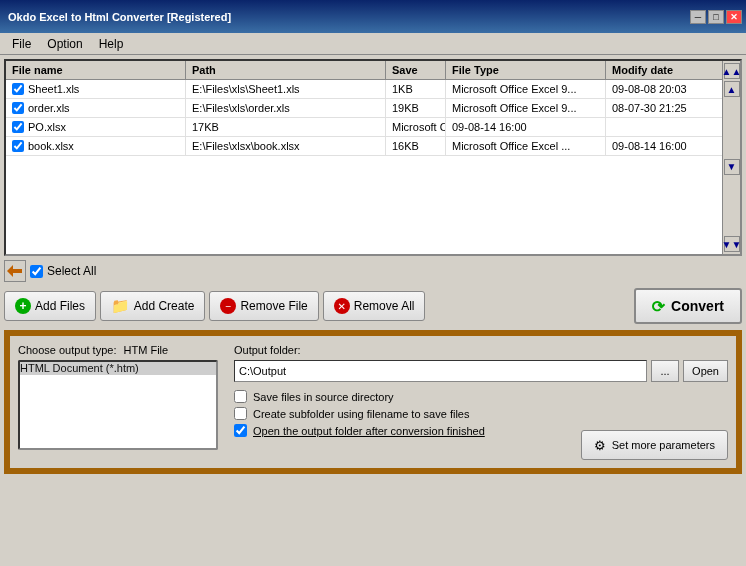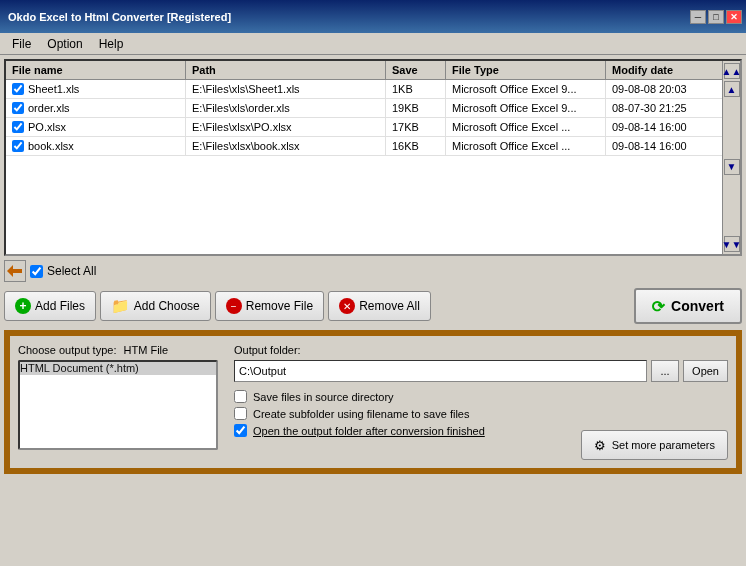--- a/index.html
+++ b/index.html
@@ -350,21 +350,20 @@
           <div class="table-cell">19KB</div>
           <div class="table-cell">Microsoft Office Excel 9...</div>
           <div class="table-cell">08-07-30 21:25</div>
         </div>
 
         <div class="table-row">
           <div class="table-cell">
             <input type="checkbox" class="checkbox" checked="" style="">
             <span>PO.xlsx</span>
           </div>
-          <div class="table-cell">E:\Files\xlsx\PO.xlsx</div>
           <div class="table-cell">17KB</div>
           <div class="table-cell">Microsoft Office Excel ...</div>
           <div class="table-cell">09-08-14 16:00</div>
         </div>
 
         <div class="table-row">
           <div class="table-cell">
             <input type="checkbox" class="checkbox" checked="" style="">
             <span>book.xlsx</span>
           </div>
@@ -397,21 +396,21 @@
     </label>
   </div>
 
   <div class="toolbar">
     <button class="toolbar-btn">
       <span class="icon-circle-green">+</span>
       <span>Add Files</span>
     </button>
     <button class="toolbar-btn">
       <span style="font-size:15px;">📁</span>
-      <span>Add Choose</span>
+      <span>Add Create</span>
     </button>
     <button class="toolbar-btn">
       <span class="icon-circle-red">−</span>
       <span>Remove File</span>
     </button>
     <button class="toolbar-btn">
       <span class="icon-circle-red">✕</span>
       <span>Remove All</span>
     </button>
     <div class="separator"></div>

